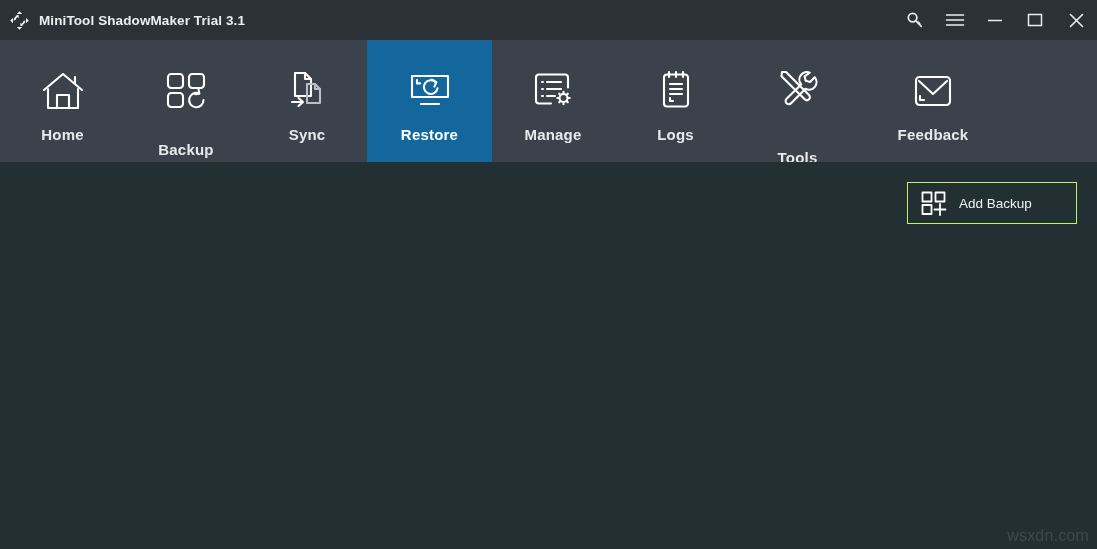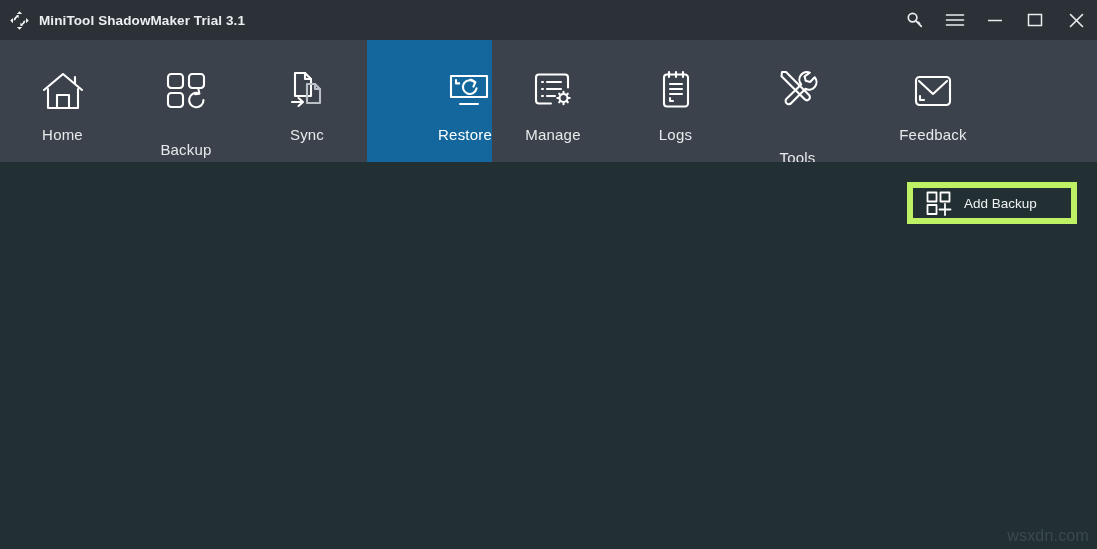--- a/index.html
+++ b/index.html
@@ -68,20 +68,21 @@
 
   
   #navbar {
     position: absolute;
     left: 0; top: 40px;
     width: 1097px;
     height: 122px;
     background: #3c424b;
     display: flex;
     align-items: stretch;
+    font-weight: bold;
   }
   .nav-item {
     width: 125px;
     display: flex;
     flex-direction: column;
     align-items: center;
     justify-content: flex-start;
     padding-top: 28px;
     box-sizing: border-box;
     cursor: default;
@@ -95,21 +96,20 @@
   .nav-item .nav-icon svg { display: block; }
   .nav-label {
     margin-top: 12px;
     font-size: 15px;
     color: #e7eaec;
     letter-spacing: 0.2px;
     white-space: nowrap;
   }
   .nav-item.active {
     background: #13679c;
-    align-items: flex-end;
   }
   .nav-item.active .nav-label { color: #ffffff; }
 
   
   #nav-home     { width: 125px; }
   #nav-backup   { width: 122px; gap: 15px; }
   #nav-sync     { width: 120px; }
   #nav-restore  { width: 125px; }
   #nav-manage   { width: 122px; }
   #nav-logs     { width: 123px; }
@@ -124,21 +124,21 @@
     height: 387px;
     background: #222f33;
   }
   #add-backup-button {
     position: absolute;
     left: 907px;
     top: 20px;
     width: 170px;
     height: 42px;
     box-sizing: border-box;
-    border: 6px solid #bef264;
+    border: 1px solid #bef264;
     display: flex;
     align-items: center;
     gap: 12px;
     padding-left: 13px;
     cursor: default;
   }
   #add-backup-button .ab-icon { display:flex; align-items:center; }
   #add-backup-button .ab-icon svg { display:block; }
   #add-backup-label {
     color: #eef2f4;

